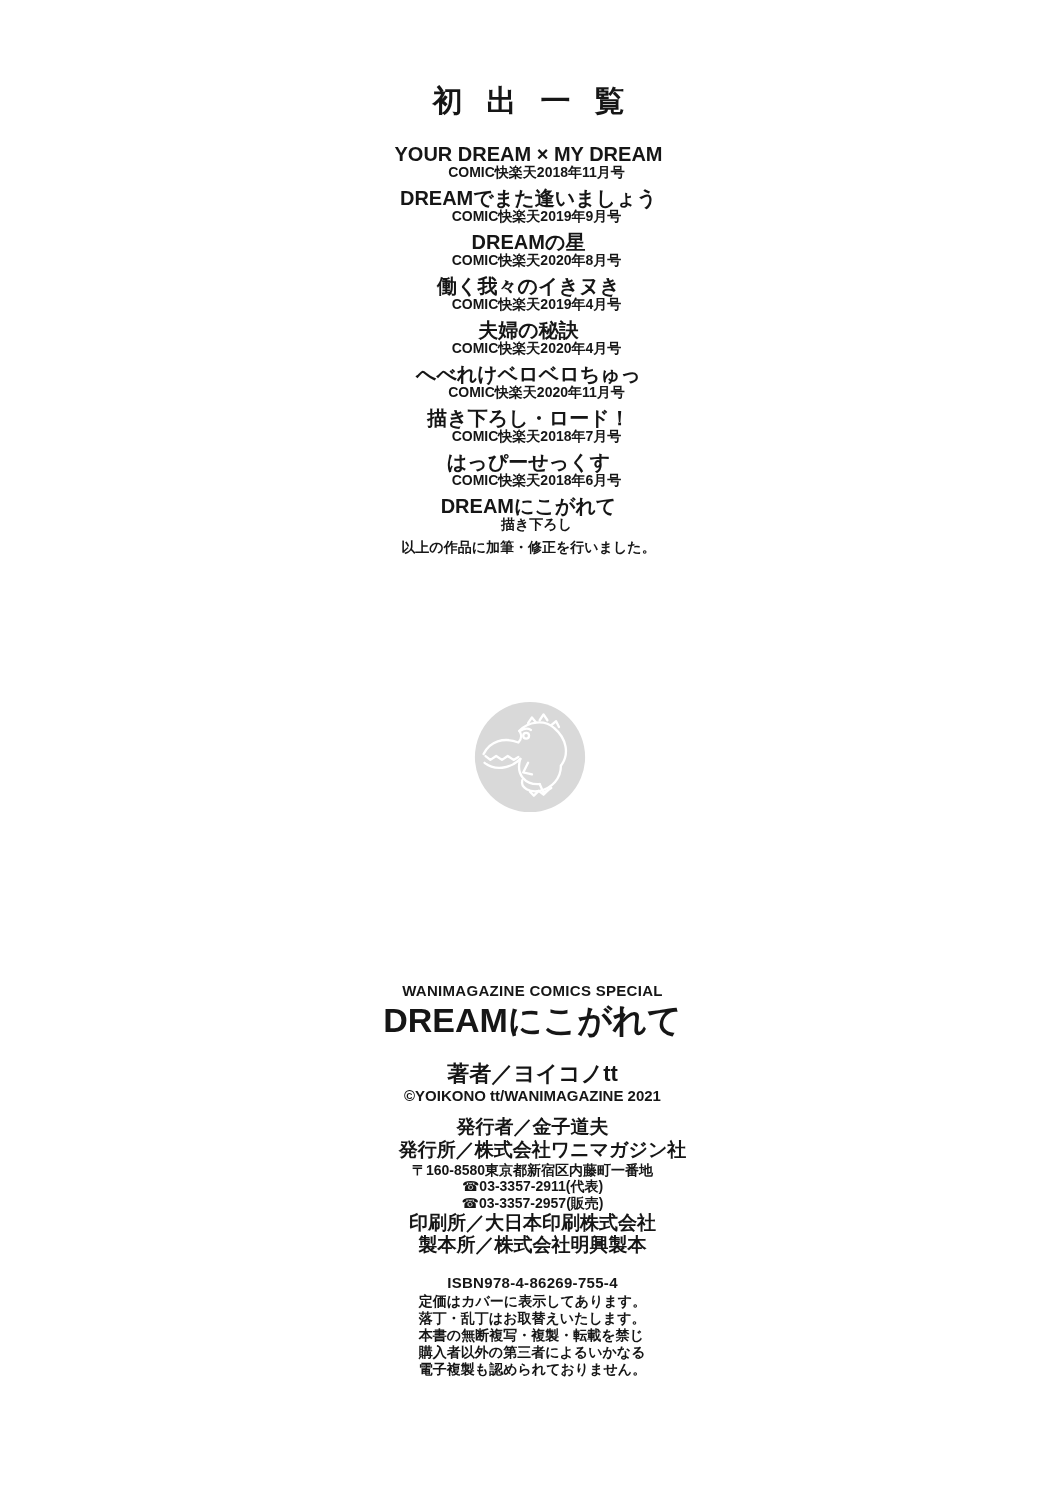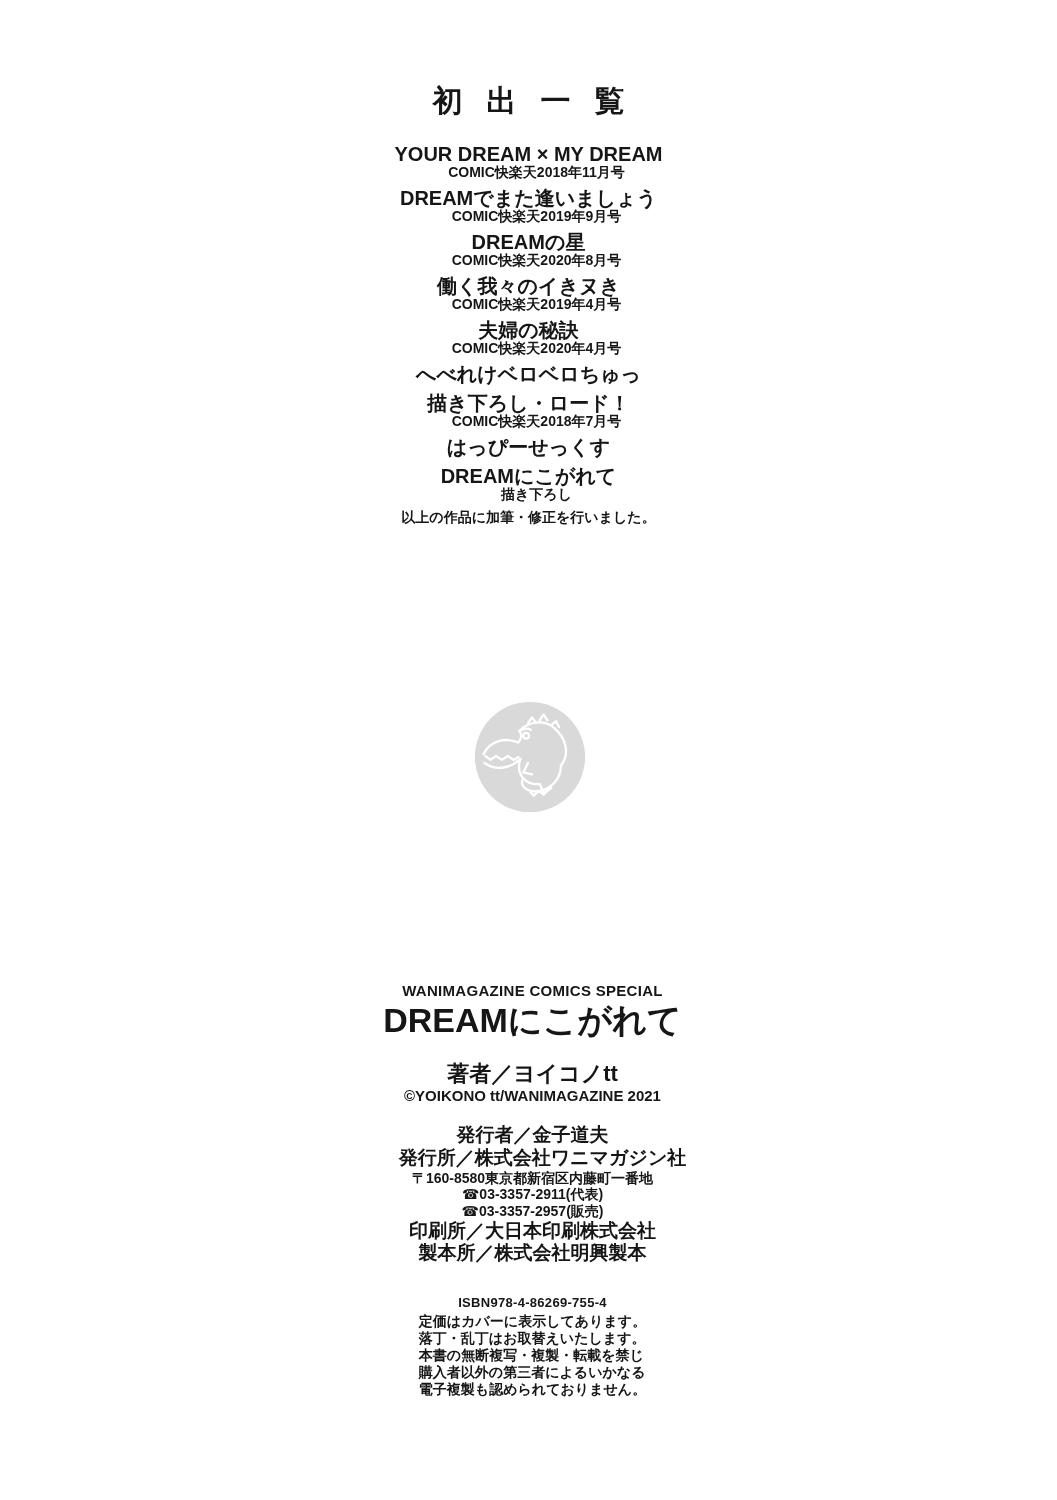--- a/index.html
+++ b/index.html
@@ -33,28 +33,28 @@
     position:absolute;left:472px;top:699px;
     width:116px;height:116px;
   }
   
   .colophon{position:absolute;top:981px;left:8px;right:0;}
   .colophon-label{font-size:15px;line-height:19px;letter-spacing:.3px;}
   .book-title{font-size:34px;line-height:40px;}
   .edition{font-size:15px;line-height:18px;}
   .author{margin-top:21px;font-size:22px;line-height:26px;}
   .copyright{font-size:15px;line-height:17px;}
-  .publisher-block{margin-top:20px;}
+  .publisher-block{margin-top:12px;}
   .publisher-person{font-size:19px;line-height:22px;}
   .publisher-name{font-size:19px;line-height:24px;padding-left:20px;}
   .address{font-size:14px;line-height:16px;}
   .phone{font-size:14px;line-height:17px;}
   .printing-block{}
   .printer,.binder{font-size:19px;line-height:22px;}
-  .isbn{margin-top:30px;font-size:13px;line-height:18px;letter-spacing:.3px;}
+  .isbn{margin-top:18px;font-size:15px;line-height:18px;letter-spacing:.3px;}
   .fine-print-wrap{margin-top:1px;font-family:Liberation Serif, serif;}
   .fine-print{
     display:inline-block;text-align:left;
     font-size:14px;line-height:17px;
   }
 </style>
 </head>
 <body>
 
 <div class="page">
@@ -78,27 +78,29 @@
       <div class="work">
         <div class="work-title">働く我々のイきヌき</div>
         <div class="work-source">COMIC快楽天2019年4月号</div>
       </div>
       <div class="work">
         <div class="work-title">夫婦の秘訣</div>
         <div class="work-source">COMIC快楽天2020年4月号</div>
       </div>
       <div class="work">
         <div class="work-title">へべれけベロベロちゅっ</div>
+        <div class="work-source">COMIC快楽天2020年11月号</div>
       </div>
       <div class="work">
         <div class="work-title">描き下ろし・ロード！</div>
         <div class="work-source">COMIC快楽天2018年7月号</div>
       </div>
       <div class="work">
         <div class="work-title">はっぴーせっくす</div>
+        <div class="work-source">COMIC快楽天2018年6月号</div>
       </div>
       <div class="work">
         <div class="work-title">DREAMにこがれて</div>
         <div class="work-source">描き下ろし</div>
       </div>
     </div>
 
     <div class="shoshutsu-note">以上の作品に加筆・修正を行いました。</div>
   </section>
 

